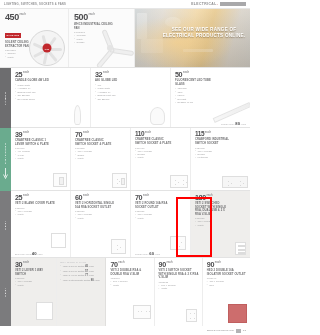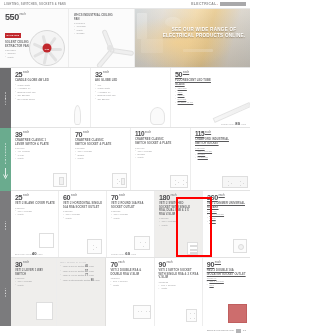--- a/index.html
+++ b/index.html
@@ -66,21 +66,21 @@
   
   .rail { position:absolute; left:0; width:11px; display:flex; align-items:center; justify-content:center; }
   .rail-label { writing-mode:vertical-rl; transform:rotate(180deg); font-size:2.5px; font-weight:bold;
     letter-spacing:1.1px; color:#ffffff; text-transform:uppercase; }
   .rail-arrow { width:5px; height:12px; margin-top:2px; position:relative; }
 
   
   .row { position:relative; display:flex; border-bottom:1px solid #e3e3e3; }
   .row-body { flex:1; display:flex; }
   .cell { position:relative; flex:1; padding:3px 3px 0 4px; border-right:1px solid #ededed; overflow:hidden; }
-  .cell:last-child { border-right:none;text-decoration:underline; }
+  .cell:last-child { border-right:none; }
   .cell.shade { background:#efeeec; }
 
   .cell-img { position:absolute; right:2px; bottom:1px; }
   .bulb { background:#fafafa; border:0.5px solid #e4e4e4; }
   .plate { background:#fcfcfc; border:0.6px solid #dedede; }
   .plate .sw { position:absolute; background:#f2f2f2; border:0.4px solid #dcdcdc; }
   .plate .pin { position:absolute; width:1px; height:1px; background:#cfcfcf; border-radius:50%; }
 
   .footnote { position:absolute; left:4px; bottom:1px; font-size:2.2px; color:#a9a9ab; letter-spacing:0.1px; }
   .foot-price { font-size:4.2px; font-weight:bold; color:#4c4c4e; }
@@ -110,21 +110,21 @@
     <div class="topbar-right">
       <span class="brand"><span>ELECTRICAL</span><span class="dot">.</span></span>
       <span class="brandbar"></span>
     </div>
   </div>
 
   <div class="hero">
 
     <div class="hero-cell">
       <div class="price">
-        <span class="amt">550</span>
+        <span class="amt">450</span>
         <span class="cur">each</span>
       </div>
       <div class="badge">SAVE R90</div>
       <div class="ptitle">SOLENT CEILING EXTRACTOR FAN</div>
       <div class="pcode">73001259</div>
       <ul class="plist">
         <li>200mm</li>
         <li>White</li>
       </ul>
       <div class="fan-wrap">
@@ -134,20 +134,24 @@
         <div class="fan-blade" style="transform:rotate(102deg)"></div>
         <div class="fan-blade" style="transform:rotate(153deg)"></div>
         <div class="fan-blade" style="transform:rotate(204deg)"></div>
         <div class="fan-blade" style="transform:rotate(255deg)"></div>
         <div class="fan-blade" style="transform:rotate(306deg)"></div>
         <div class="fan-hub">FAN</div>
       </div>
     </div>
 
     <div class="hero-cell second">
+      <div class="price">
+        <span class="amt">500</span>
+        <span class="cur">each</span>
+      </div>
       <div class="ptitle">WHCS INDUSTRIAL CEILING FAN</div>
       <div class="pcode">71430807</div>
       <ul class="plist">
         <li>1400mm</li>
         <li>White</li>
         <li>3 blade</li>
       </ul>
       <div class="fan2">
         <div class="bl" style="transform:rotate(8deg)"></div>
         <div class="bl" style="transform:rotate(130deg)"></div>
@@ -398,36 +402,20 @@
           <li>100 x 100mm</li>
           <li>White</li>
         </ul>
         <div class="cell-img plate" style="width:11px;height:13px;right:4px;bottom:2px;background:#fff;">
           <div class="sw" style="left:2px;top:2px;width:7px;height:2px;"></div>
           <div class="sw" style="left:2px;top:5.5px;width:7px;height:2px;"></div>
           <div class="sw" style="left:2px;top:9px;width:7px;height:2px;"></div>
         </div>
       </div>
 
-      <div class="cell">
-        <div class="price sm">
-          <span class="amt">260</span>
-          <span class="cur">each</span>
-        </div>
-        <div class="ptitle">VETI 2 DIMMER UNIVERSAL ROTARY</div>
-        <div class="pcode">7185717</div>
-        <ul class="plist">
-          <li>100 x 100mm</li>
-          <li>White</li>
-          <li>400W</li>
-        </ul>
-        <div class="cell-img plate" style="width:14px;height:14px;right:3px;bottom:4px;">
-          <div class="sw" style="left:4px;top:4px;width:6px;height:6px;border-radius:50%;"></div>
-        </div>
-      </div>
     </div>
   </div>
 
   <div class="row" style="height:68px;border-bottom:none;justify-content:flex-end;">
     <div class="rail" style="background:#7b7b7d; height:68px;">
       <div class="rail-label">VETI</div>
     </div>
     <div class="row-body" style="margin-left:11px;">
 
       <div class="cell shade" style="flex:0.95;">

